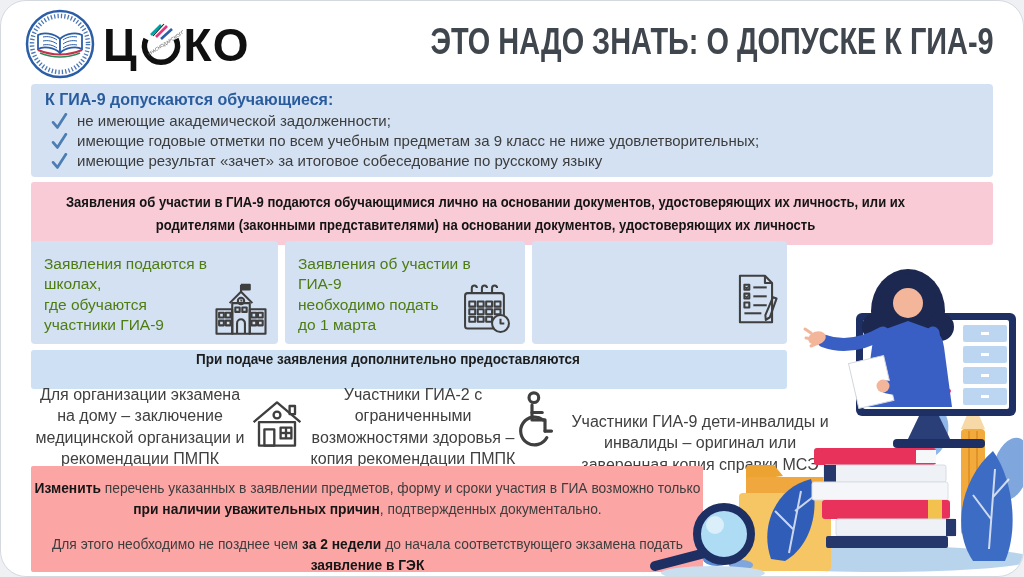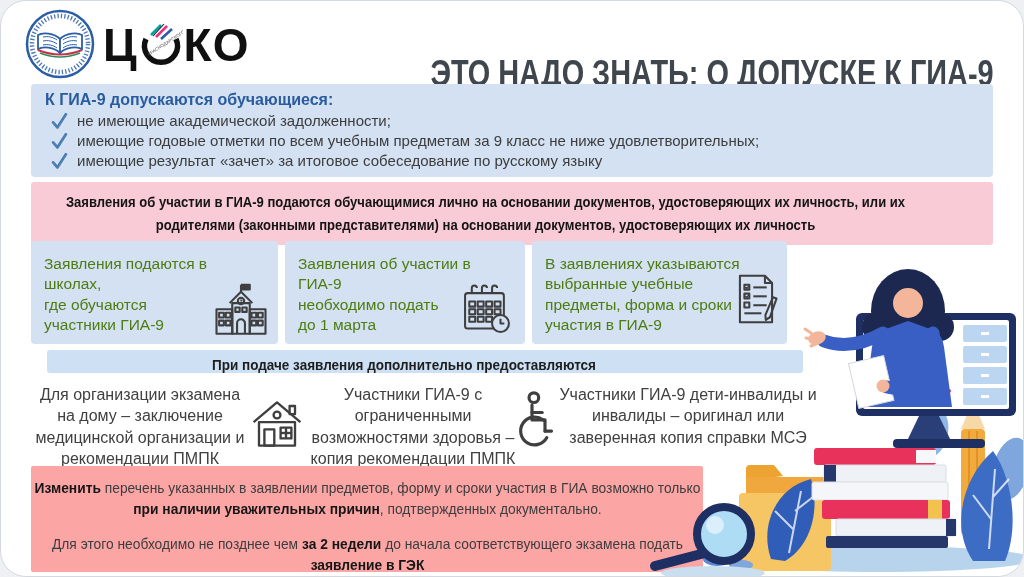--- a/index.html
+++ b/index.html
@@ -7,21 +7,21 @@
   body { font-family:"Liberation Sans", sans-serif; }
   .canvas {
     position:relative; width:1024px; height:577px; background:#ffffff;
     border:1px solid #d4d9df; border-radius:26px; overflow:hidden;
   }
   
   .emblem { position:absolute; left:24px; top:8px; width:70px; height:70px; }
   .wordmark { position:absolute; left:102px; top:16px; height:56px; display:flex; align-items:center; color:#101010; }
   .wordmark .lt { font-size:46px; font-weight:700; letter-spacing:1px; }
   .wordmark svg { margin:4px 1px 0 1px; }
-  .page-title { position:absolute; left:350px; right:24px; top:20px; text-align:right;margin-top:32px; }
+  .page-title { position:absolute; left:350px; right:24px; top:20px; text-align:right; }
   .page-title span {
     display:inline-block; transform:scaleX(.78); transform-origin:center;
     font-size:37px; font-weight:800; color:#40464e; letter-spacing:0px; white-space:nowrap;
   }
   
   .bluebox { position:absolute; background:#d3e1f3; border-radius:4px; }
   .admission { left:30px; top:83px; width:962px; height:93px; padding:7px 14px; }
   .admission .hd { color:#2a5c9d; font-weight:700; font-size:16px; margin-bottom:2px; }
   .check-row { display:flex; align-items:flex-start; margin:1px 0 1px 6px; }
   .check-row svg { flex:0 0 17px; margin:2px 9px 0 0; }
@@ -39,31 +39,31 @@
   .card .tx { font-size:15.5px; color:#4d7c0f; line-height:1.32; white-space:pre-line; }
   .card .ic { position:absolute; }
   .card1 { left:30px;  width:247px; }
   .card2 { left:284px; width:240px; }
   .card3 { left:531px; width:255px; }
   .card1 .ic { right:8px;  bottom:5px; }
   .card2 .ic { right:10px; bottom:7px; }
   .card3 .ic { right:6px;  bottom:16px; }
   
   .band {
-    position:absolute; left:46px; top:349px; width:756px; height:23px;
-    background:#cde0f4; border-radius:3px; display:flex; align-items:flex-end; justify-content:center;
+    position:absolute; left:30px; top:349px; width:756px; height:39px;
+    background:#cde0f4; border-radius:3px; display:flex; align-items:flex-start; justify-content:center;
   }
   .band .squeeze {
     width:840px; margin-left:-42px; transform:scaleX(.9); transform-origin:center;
     text-align:center; font-size:15px; font-weight:700; color:#1d1d1d;
   }
   .addl-tx { position:absolute; top:383px; text-align:center; font-size:16px; color:#404040; line-height:1.33; }
   .addl1 { left:30px;  width:218px; }
   .addl2 { left:306px; width:212px; }
-  .addl3 { left:556px; width:262px; }
+  .addl3 { left:568px; width:262px;margin-top:27px; }
   .addl-ic { position:absolute; }
   .house-ic { left:247px; top:396px; }
   .wheel-ic { left:505px; top:389px; }
   
   .yellowbox {
     position:absolute; left:30px; top:465px; width:672px; height:106px;
     background:#fca5a5; border-radius:2px; padding:11px 0 0 0; z-index:1;
   }
   .yellowbox .squeeze {
     width:731px; margin-left:-29px; transform:scaleX(.92); transform-origin:center;
@@ -180,24 +180,20 @@
         <rect x="41" y="31" width="7" height="6"></rect>
       <rect x="11" y="40" width="7" height="6"></rect>
         <rect x="21" y="40" width="7" height="6"></rect>
         <rect x="31" y="40" width="7" height="6"></rect>
       <circle cx="48" cy="48" r="10" fill="#d3e1f3"></circle>
       <path d="M48,42.5 v5.5 h4.5"></path>
     </svg>
   </div>
 
   <div class="bluebox card card3">
-    <div class="tx">В заявлениях указываются
-выбранные учебные
-предметы, форма и сроки
-участия в ГИА-9</div>
     <svg class="ic" width="50" height="58" viewBox="0 0 56 64" fill="none" stroke="#3f3f3f" stroke-width="2.3" stroke-linejoin="round">
       <path d="M10,6 h28 l8,8 v44 h-36 z"></path>
         <path d="M38,6 v8 h8"></path>
       <rect x="15" y="16" width="5.5" height="5.5"></rect>
         <path d="M16,18.5 l1.6,1.8 2.4,-3" stroke-width="1.5"></path>
       <rect x="15" y="26" width="5.5" height="5.5"></rect>
         <path d="M16,28.5 l1.6,1.8 2.4,-3" stroke-width="1.5"></path>
       <rect x="15" y="36" width="5.5" height="5.5"></rect>
       <line x1="25" y1="19" x2="40" y2="19"></line>
         <line x1="25" y1="29" x2="40" y2="29"></line>
@@ -218,21 +214,21 @@
     <path d="M6,28 L32,6 L58,28"></path>
     <rect x="46" y="10" width="6" height="9"></rect>
     <rect x="12" y="28" width="40" height="26"></rect>
     <rect x="18" y="36" width="11" height="18"></rect>
     <rect x="36" y="34" width="12" height="12"></rect>
     <line x1="42" y1="34" x2="42" y2="46"></line>
       <line x1="36" y1="40" x2="48" y2="40"></line>
     <circle cx="32" cy="20" r="3.8"></circle>
   </svg>
 
-  <div class="addl-tx addl2">Участники ГИА-9 с ограниченными возможностями здоровья – копия рекомендации ПМПК</div>
+  <div class="addl-tx addl2">Участники ГИА-2 с ограниченными возможностями здоровья – копия рекомендации ПМПК</div>
 
   <svg class="addl-ic wheel-ic" width="52" height="58" viewBox="0 0 56 62" fill="none" stroke="#3f3f3f" stroke-width="3.4" stroke-linecap="round" stroke-linejoin="round">
     <circle cx="30" cy="8" r="5.2"></circle>
     <path d="M28,16 v16 h14 v12"></path>
     <path d="M28,24 h11"></path>
     <path d="M42,44 h7"></path>
     <path d="M40,32 a15,15 0 1 0 4,19"></path>
   </svg>
 
   <div class="addl-tx addl3">Участники ГИА-9 дети-инвалиды и инвалиды – оригинал или заверенная копия справки МСЭ</div>

